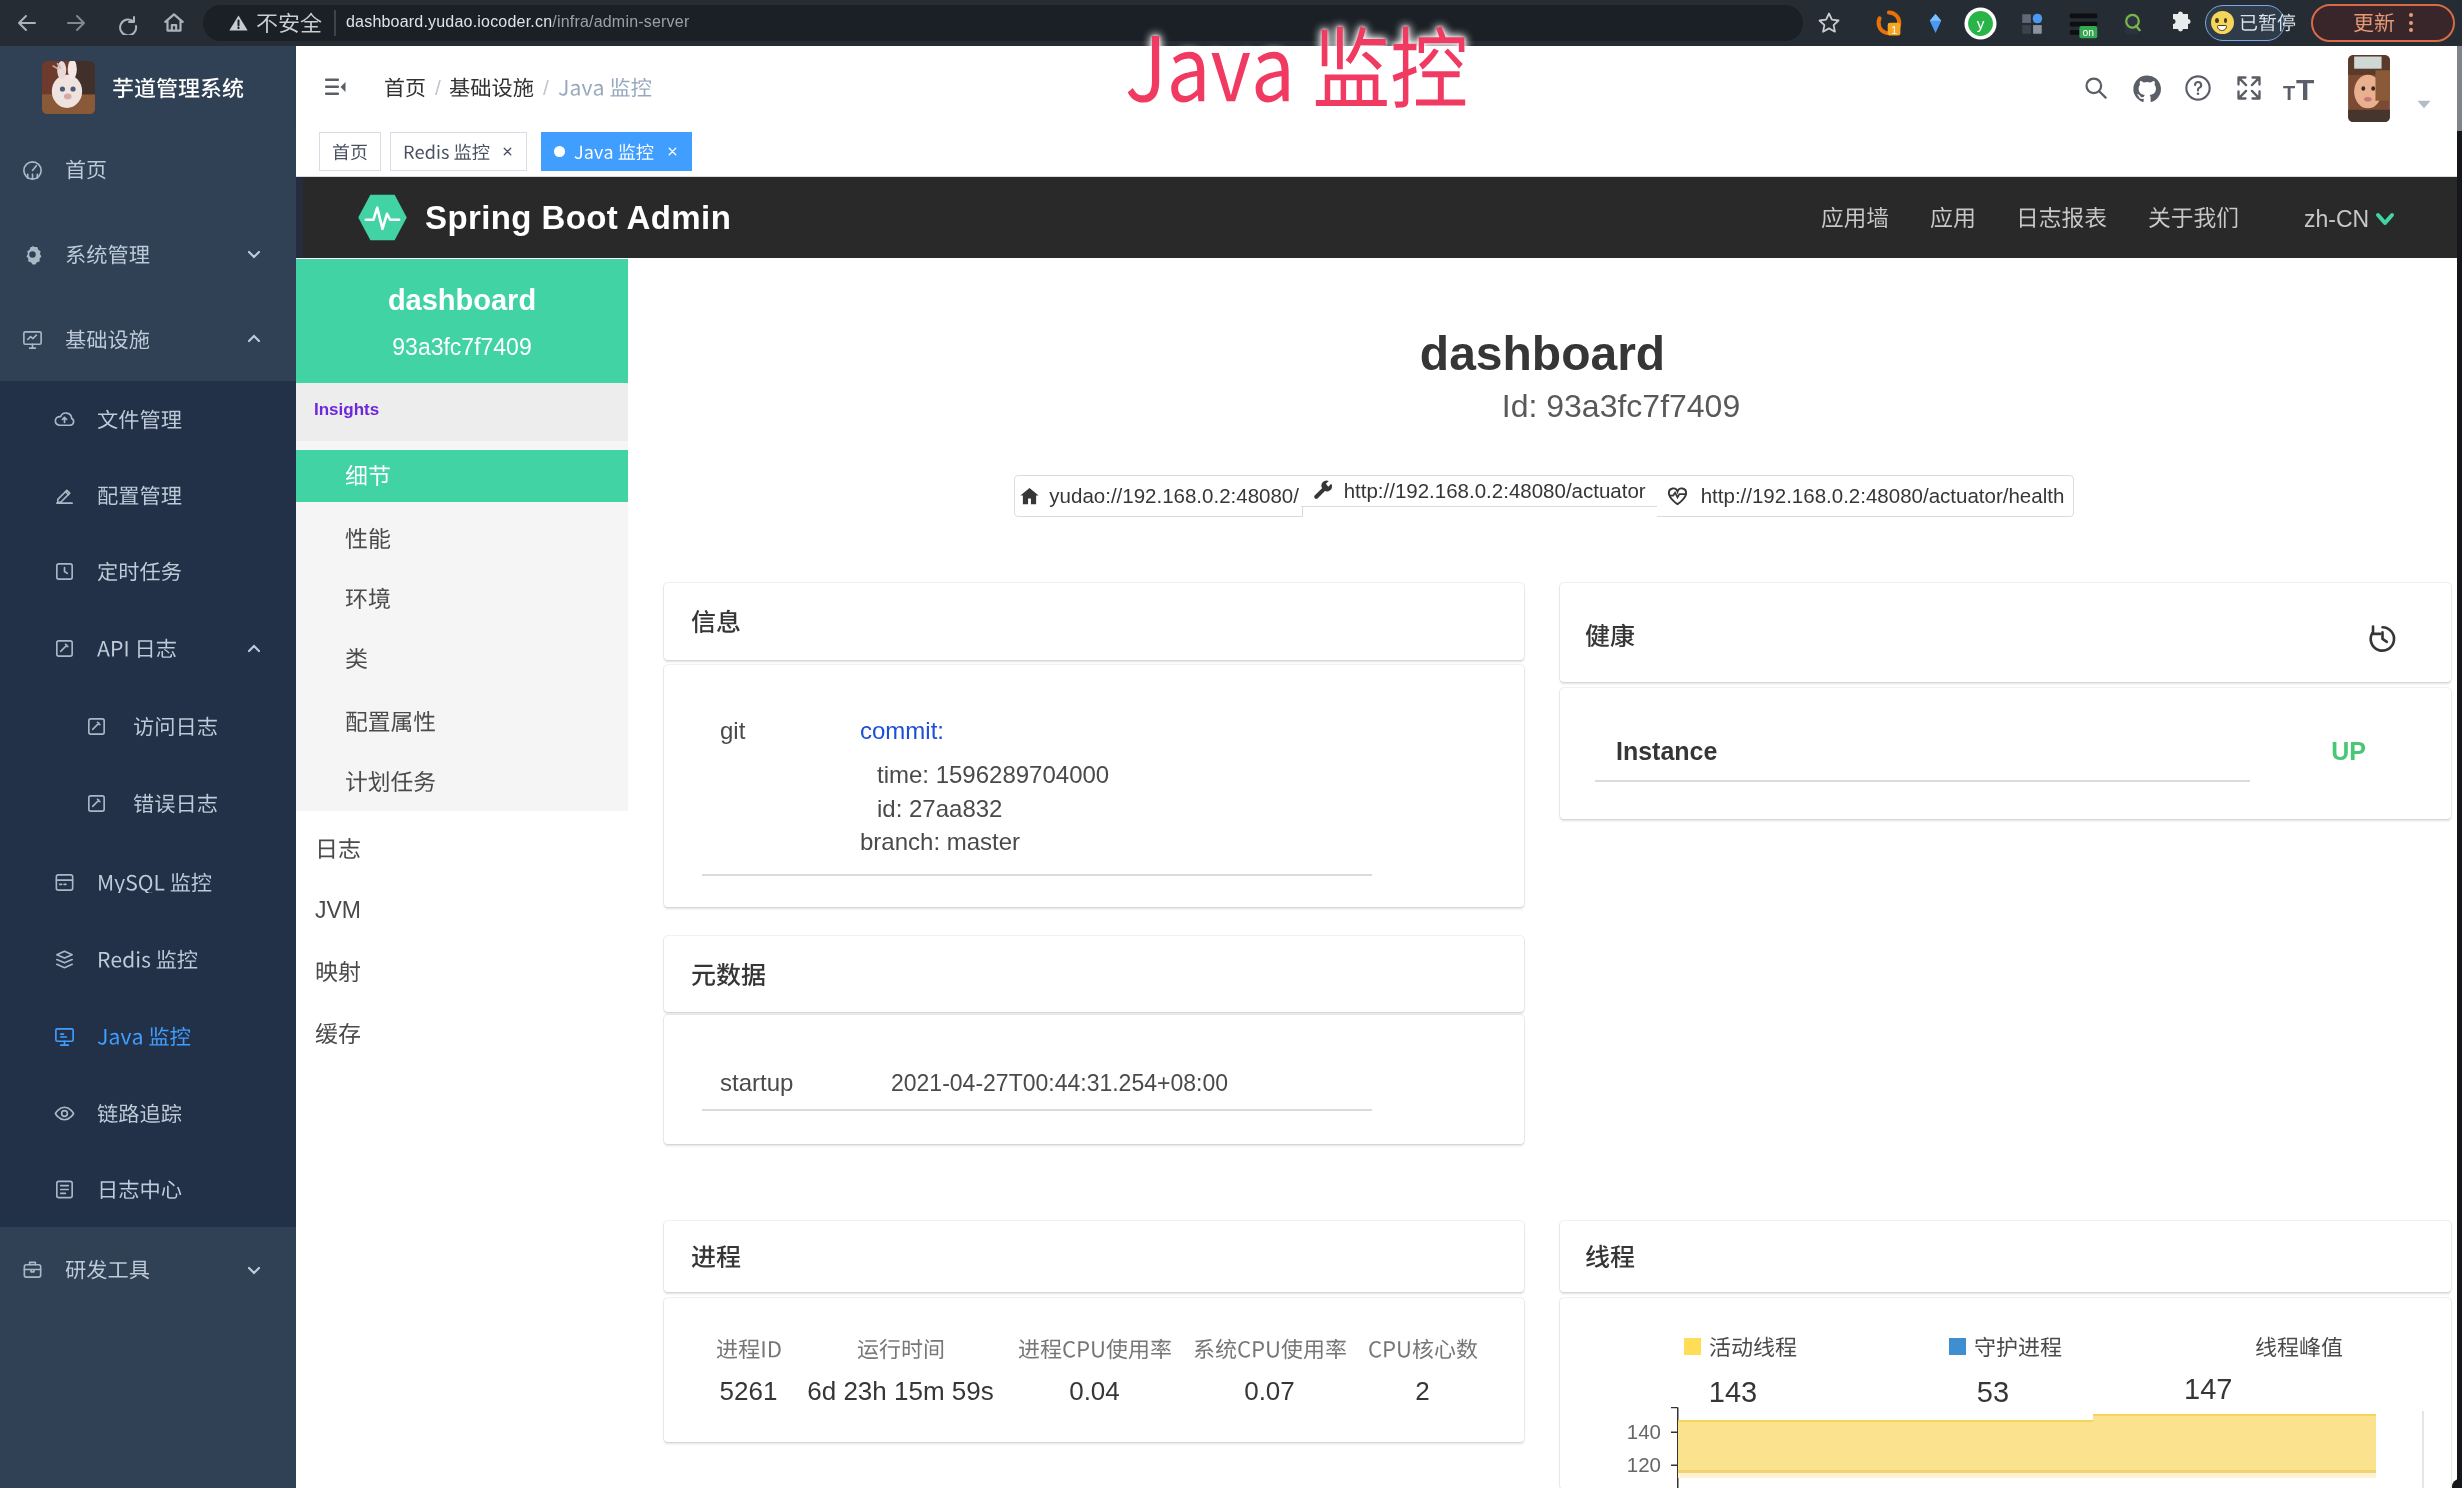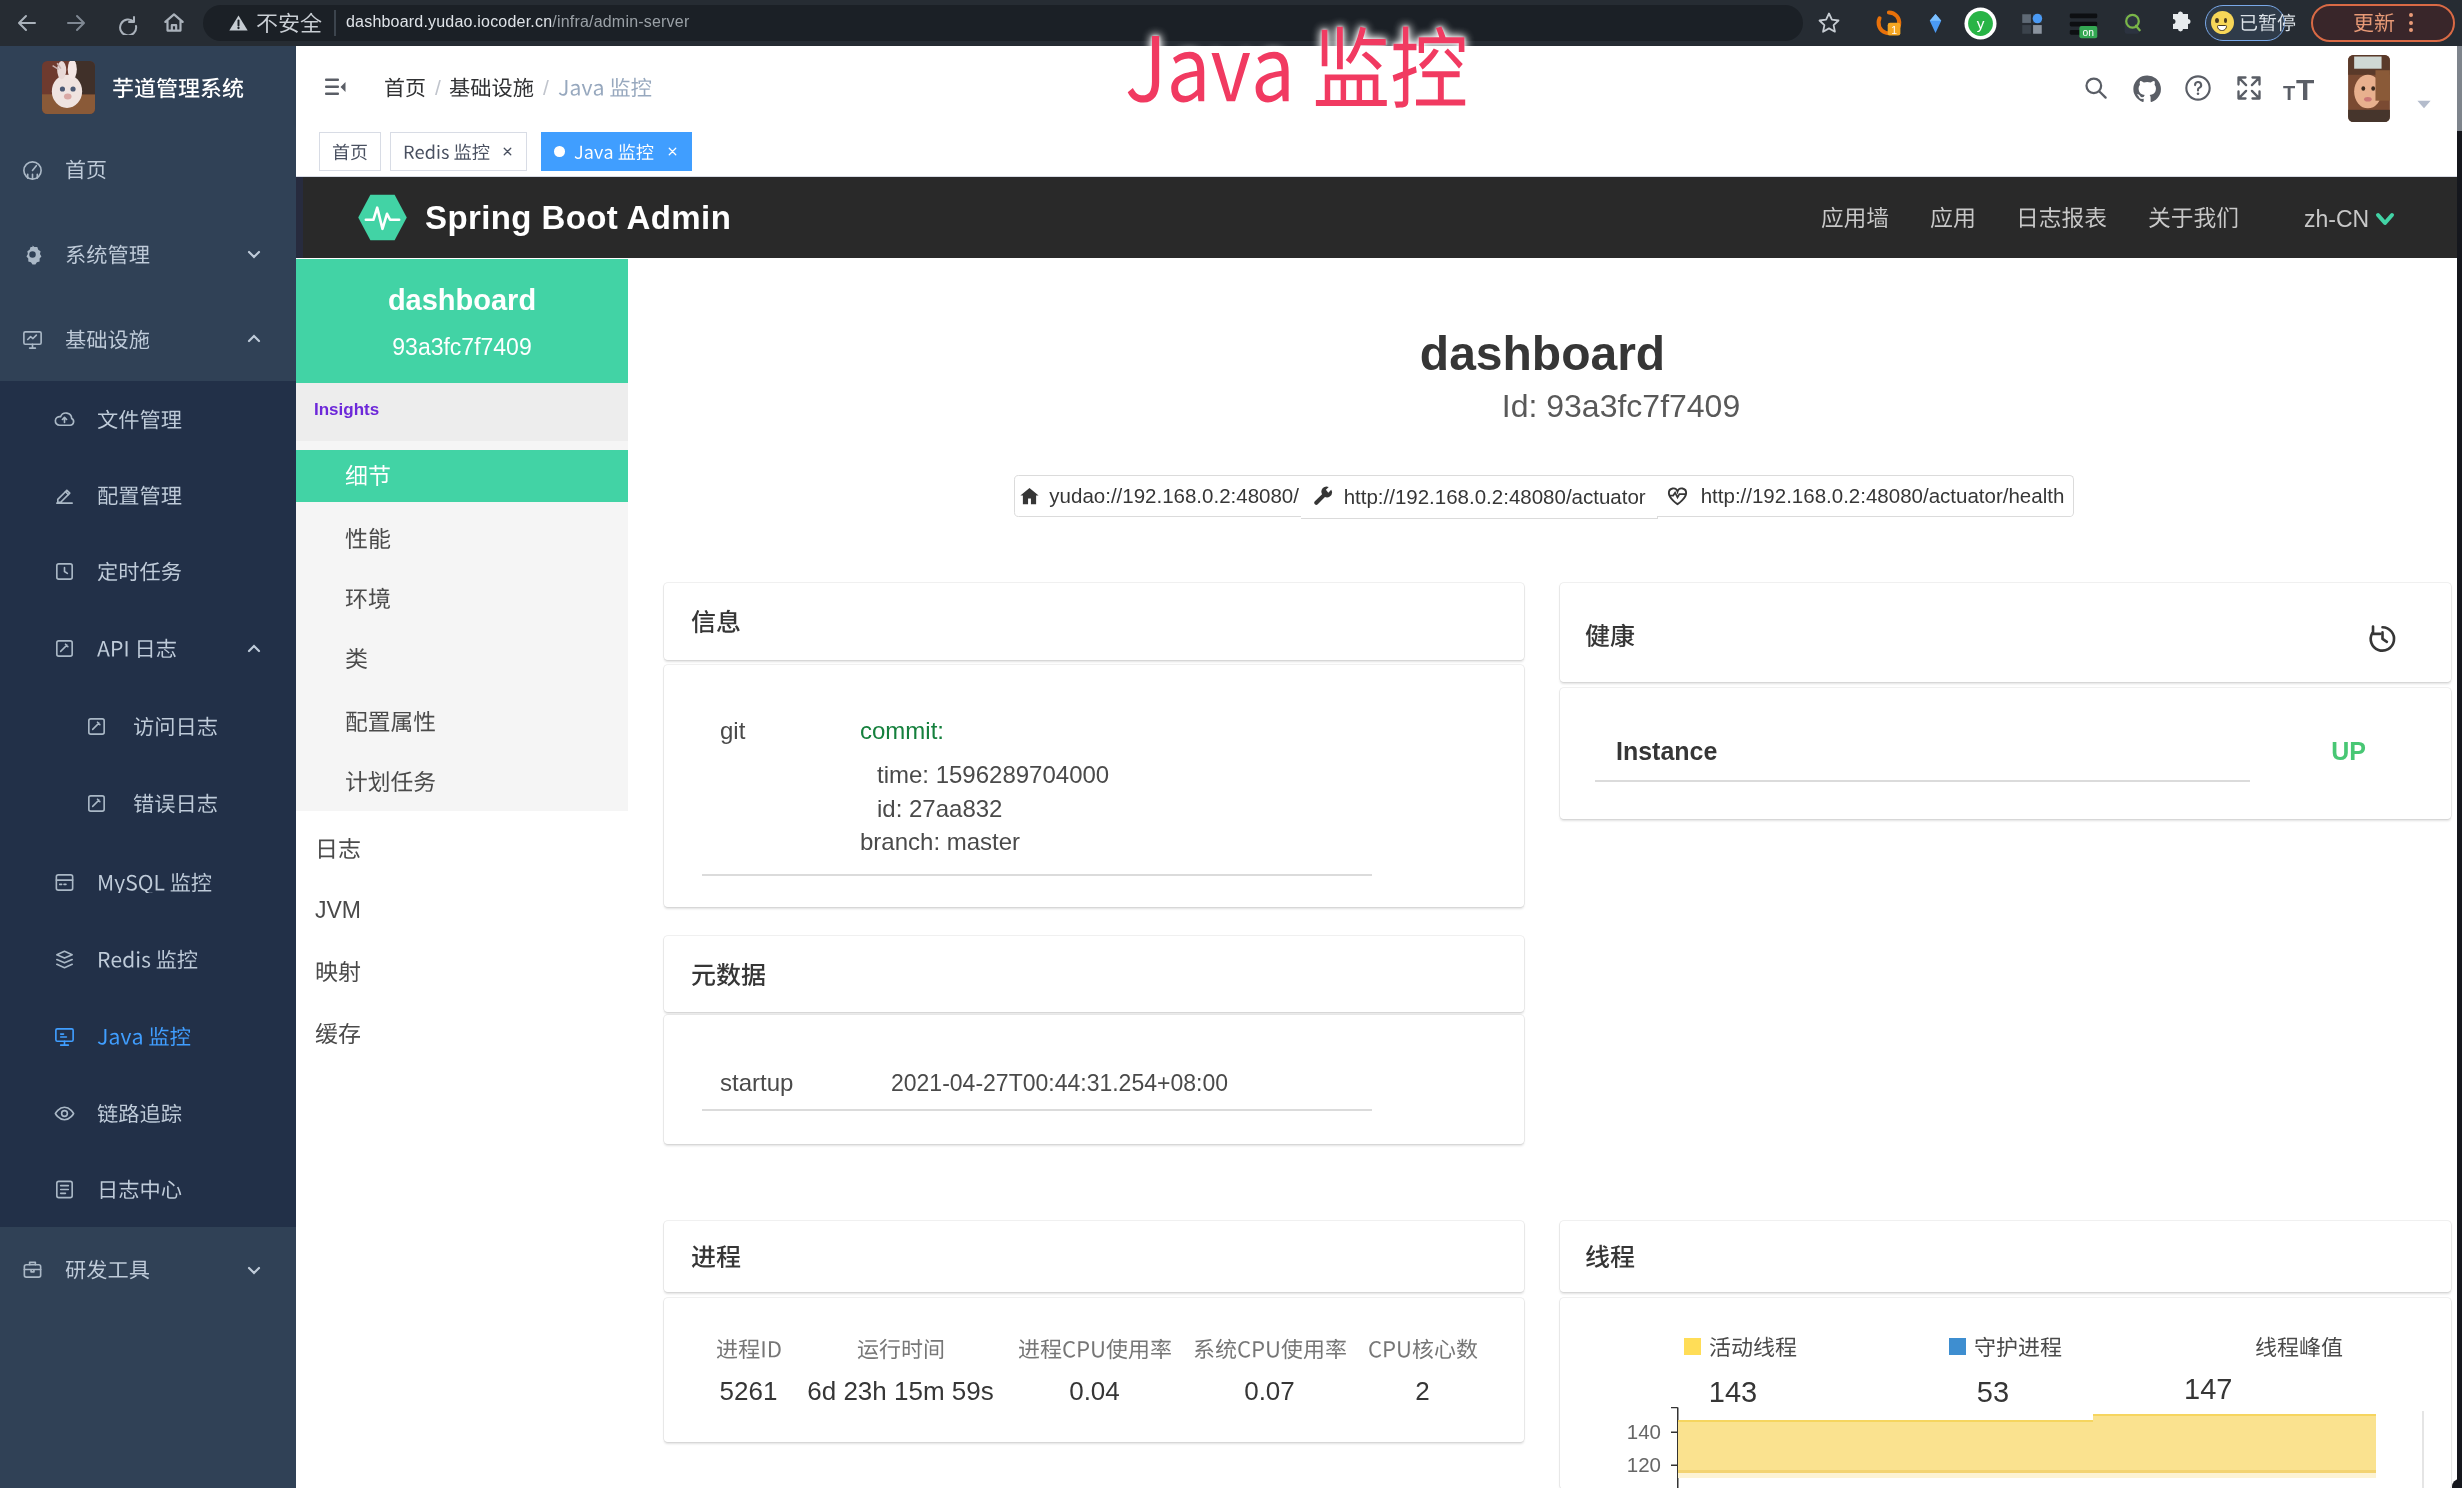--- a/index.html
+++ b/index.html
@@ -631,21 +631,21 @@
       </svg>
     </div>
     <div class="ab" style="left:628px;top:326px;width:1829px;text-align:center;font-size:48px;font-weight:bold;color:#363636">dashboard</div>
     <div class="ab" style="left:628px;top:388px;width:1986px;text-align:center;font-size:32px;color:#595959">Id: 93a3fc7f7409</div>
     <div class="ab" style="left:1014px;top:475px;width:289px;height:42px;background:#fff;border:1.5px solid #dbdbdb;border-radius:4.6px 0 0 4.6px;display:flex;align-items:center;justify-content:center;font-size:20.5px;color:#363636">
       <svg width="23" height="23" viewBox="0 0 24 24" fill="#363636">
         <path d="M12 3 2.5 11h2.6v9h5.4v-6h3v6h5.4v-9h2.6Z"></path>
       </svg>
       <span style="margin-left:8.3px">yudao://192.168.0.2:48080/</span>
     </div>
-    <div class="ab" style="left:1301px;top:475px;width:357px;height:44px;background:#fff;border:1.5px solid #dbdbdb;border-left:none;display:flex;align-items:center;justify-content:center;font-size:20.5px;color:#363636">
+    <div class="ab" style="left:1301px;top:475px;width:357px;height:32px;background:#fff;border:1.5px solid #dbdbdb;border-left:none;display:flex;align-items:center;justify-content:center;font-size:20.5px;color:#363636">
       <svg width="23" height="23" viewBox="0 0 24 24" fill="#363636">
         <path d="M21 6.5a5.4 5.4 0 0 1-7.5 5L6 19a2.1 2.1 0 0 1-3-3l7.5-7.5A5.4 5.4 0 0 1 17.5 1l-3 3L17 7l3-3a5.4 5.4 0 0 1 1 2.5Z"></path>
       </svg>
       <span style="margin-left:8.3px">http://192.168.0.2:48080/actuator</span>
     </div>
     <div class="ab" style="left:1657px;top:475px;width:417px;height:42px;background:#fff;border:1.5px solid #dbdbdb;border-left:none;border-radius:0 4.6px 4.6px 0;display:flex;align-items:center;justify-content:center;font-size:20.5px;color:#363636">
       <svg width="23" height="23" viewBox="0 0 24 24" fill="none" stroke="#363636" stroke-width="2">
         <path d="M12 20S3 14 3 8.3A4.6 4.6 0 0 1 12 6.8 4.6 4.6 0 0 1 21 8.3C21 14 12 20 12 20Z"></path>
         <path d="M3.5 11h4l2-3 2.5 5 2-3.5h6.5" stroke-width="1.8"></path>
       </svg>
@@ -653,21 +653,21 @@
     </div>
     <div class="card" style="left:664px;top:583px;width:860px;height:77px"></div>
     <div class="ab" style="left:691px;top:609px"><svg class="ck" style="width:50px;height:25px;" viewBox="0 -880 2000 1000" fill="#363636" preserveAspectRatio="none">
         <g transform="scale(1,-1)">
           <use href="#gM4fe1" x="0"></use>
           <use href="#gM606f" x="1000"></use>
         </g>
       </svg></div>
     <div class="card" style="left:664px;top:665px;width:860px;height:242px"></div>
     <div class="ab" style="left:720px;top:717px;font-size:24px;color:#4a4a4a">git</div>
-    <div class="ab" style="left:860px;top:717px;font-size:24px;color:#15803d">commit:</div>
+    <div class="ab" style="left:860px;top:717px;font-size:24px;color:#1d4ed8">commit:</div>
     <div class="ab" style="left:877px;top:761px;font-size:24px;color:#4a4a4a">time: 1596289704000</div>
     <div class="ab" style="left:877px;top:795px;font-size:24px;color:#4a4a4a">id: 27aa832</div>
     <div class="ab" style="left:860px;top:828px;font-size:24px;color:#4a4a4a">branch: master</div>
     <div class="hr" style="left:702px;top:874px;width:670px"></div>
     <div class="card" style="left:1560px;top:583px;width:891px;height:99px"></div>
     <div class="ab" style="left:1585px;top:623px"><svg class="ck" style="width:50px;height:25px;" viewBox="0 -880 2000 1000" fill="#363636" preserveAspectRatio="none">
         <g transform="scale(1,-1)">
           <use href="#gM5065" x="0"></use>
           <use href="#gM5eb7" x="1000"></use>
         </g>

